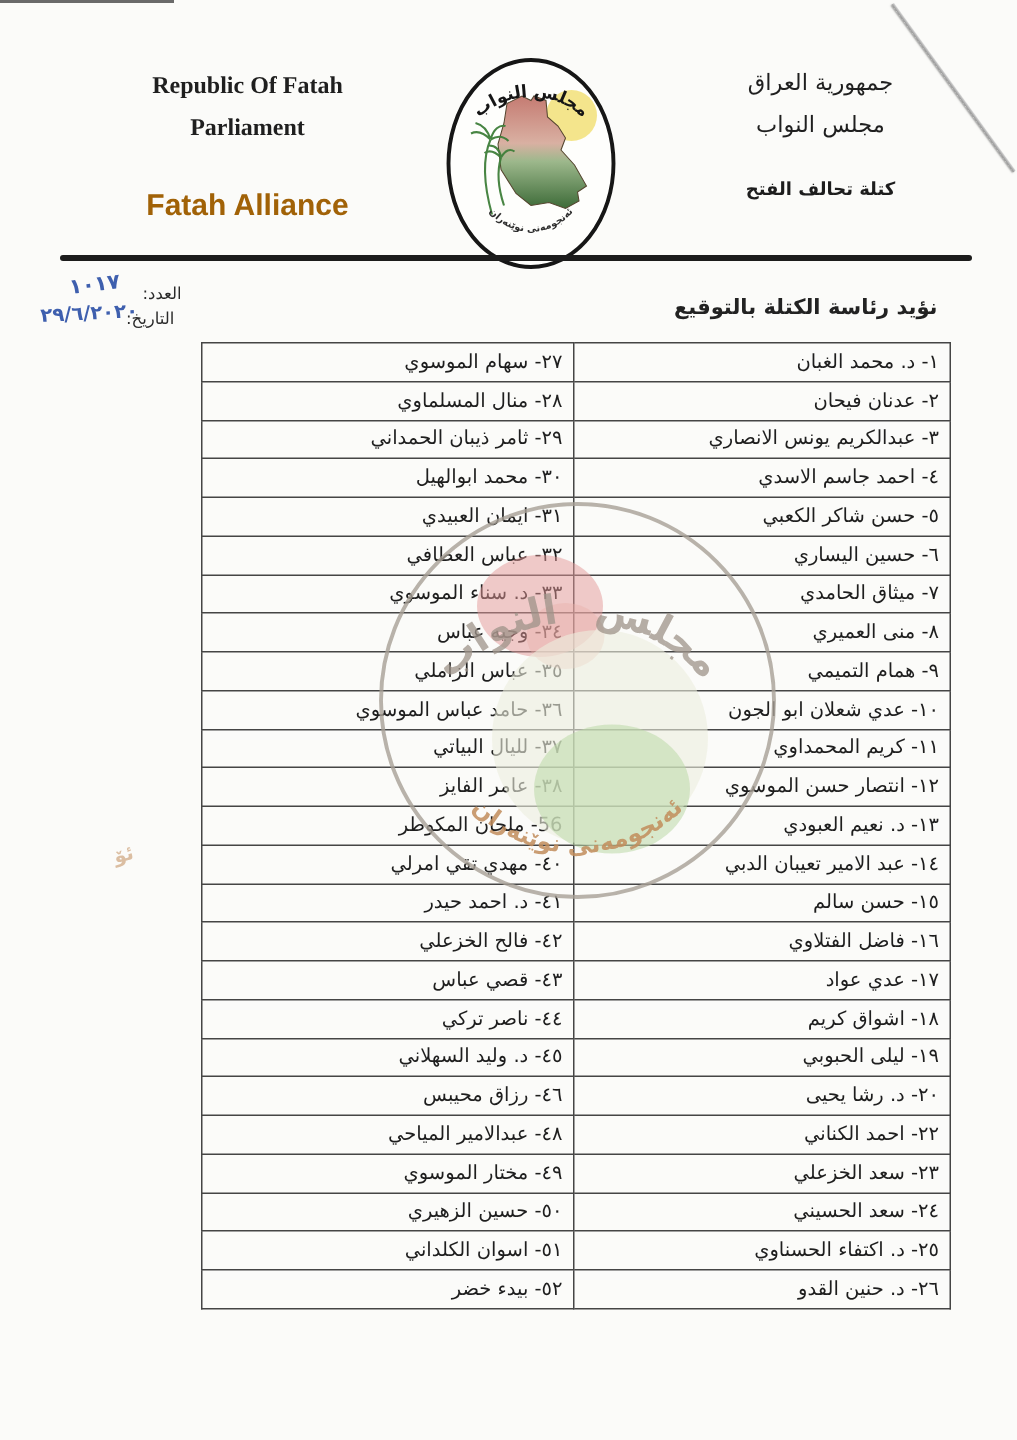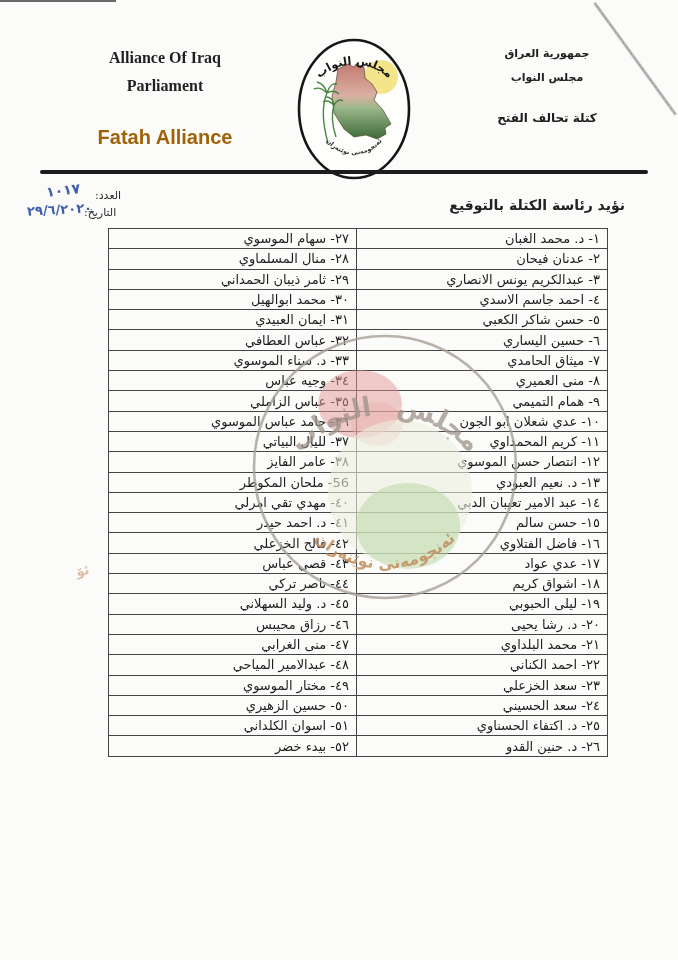--- a/index.html
+++ b/index.html
@@ -15,34 +15,34 @@
   .scratch{
     position:absolute;left:596px;top:2px;width:138px;height:2px;
     background:linear-gradient(to bottom,#d9d9d9,#8f8f8f);
     transform-origin:0 0;transform:rotate(54deg);box-shadow:0 1px 1px rgba(90,90,90,.5);
   }
   
   .hdr-en{position:absolute;left:58px;top:50px;width:214px;text-align:center;}
   .hdr-en .serifline{font-family:"Liberation Serif", serif;font-weight:bold;font-size:16px;line-height:1.0;margin-bottom:12px;color:#1f1f1f;}
   .hdr-en .fatah{font-family:"Liberation Sans", sans-serif;font-weight:bold;font-size:20px;margin-top:32px;color:#a16207;}
   .hdr-ar{position:absolute;left:452px;top:48px;width:190px;text-align:center;direction:rtl;}
-  .hdr-ar .arline{font-weight:bold;font-size:11px;line-height:1.0;margin-bottom:13px;color:#1f1f1f;}
+  .hdr-ar .arline{font-weight:normal;font-size:15px;line-height:1.0;margin-bottom:13px;color:#1f1f1f;}
   .hdr-ar .bloc{margin-top:28px;font-weight:bold;font-size:12px;color:#1d1d1d;}
   .emblem{position:absolute;left:292px;top:33px;}
   .rule{position:absolute;left:40px;top:170px;width:608px;height:4px;background:#1c1c1c;border-radius:2px;}
   
   .meta-lbl{position:absolute;font-size:11px;color:#2a2a2a;direction:rtl;text-align:right;}
   .num-lbl{left:95px;top:189px;}
   .date-lbl{left:84px;top:206px;}
   .hand{position:absolute;color:#3e5fae;font-weight:bold;direction:rtl;}
   .num-val{left:46px;top:182px;font-size:14px;transform:rotate(-7deg);letter-spacing:2px;}
   .date-val{left:27px;top:202px;font-size:13px;transform:rotate(-3deg);}
   .statement{position:absolute;right:53px;top:197px;width:220px;text-align:right;direction:rtl;font-weight:bold;font-size:14px;color:#222;}
   
-  .members{position:absolute;left:108px;top:228px;width:499px;height:529px;border-collapse:collapse;table-layout:fixed;}
+  .members{position:absolute;left:134px;top:228px;width:499px;height:645px;border-collapse:collapse;table-layout:fixed;}
   .members td{
     border:1.6px solid #454545;
     font-size:13px;color:#1e1e1e;
     direction:rtl;text-align:right;
     padding:0 7px 0 2px;vertical-align:middle;
     white-space:nowrap;overflow:hidden;
   }
   .members col.cl{width:248px;}
   .members col.cr{width:251px;}
   
@@ -51,21 +51,21 @@
 </style>
 </head>
 <body>
 
 <div class="page">
 
   <div class="topline"></div>
   <div class="scratch"></div>
 
   <div class="hdr-en">
-    <div class="serifline">Alliance Of Iraq</div>
+    <div class="serifline">Republic Of Fatah</div>
     <div class="serifline">Parliament</div>
     <div class="fatah">Fatah Alliance</div>
   </div>
 
   <div class="emblem">
     <svg width="124" height="152" viewBox="0 0 124 152">
       <defs>
         <linearGradient id="mapg" x1="0" y1="0" x2="0" y2="1">
           <stop offset="0%" stop-color="#c57b72"></stop>
           <stop offset="42%" stop-color="#d9b0a2"></stop>
@@ -187,24 +187,20 @@
         </tr>
         <tr>
           <td>٤٥- د. وليد السهلاني</td>
           <td>١٩- ليلى الحبوبي</td>
         </tr>
         <tr>
           <td>٤٦- رزاق محيبس</td>
           <td>٢٠- د. رشا يحيى</td>
         </tr>
         <tr>
-          <td>٤٧- منى الغرابي</td>
-          <td>٢١- محمد البلداوي</td>
-        </tr>
-        <tr>
           <td>٤٨- عبدالامير المياحي</td>
           <td>٢٢- احمد الكناني</td>
         </tr>
         <tr>
           <td>٤٩- مختار الموسوي</td>
           <td>٢٣- سعد الخزعلي</td>
         </tr>
         <tr>
           <td>٥٠- حسين الزهيري</td>
           <td>٢٤- سعد الحسيني</td>

